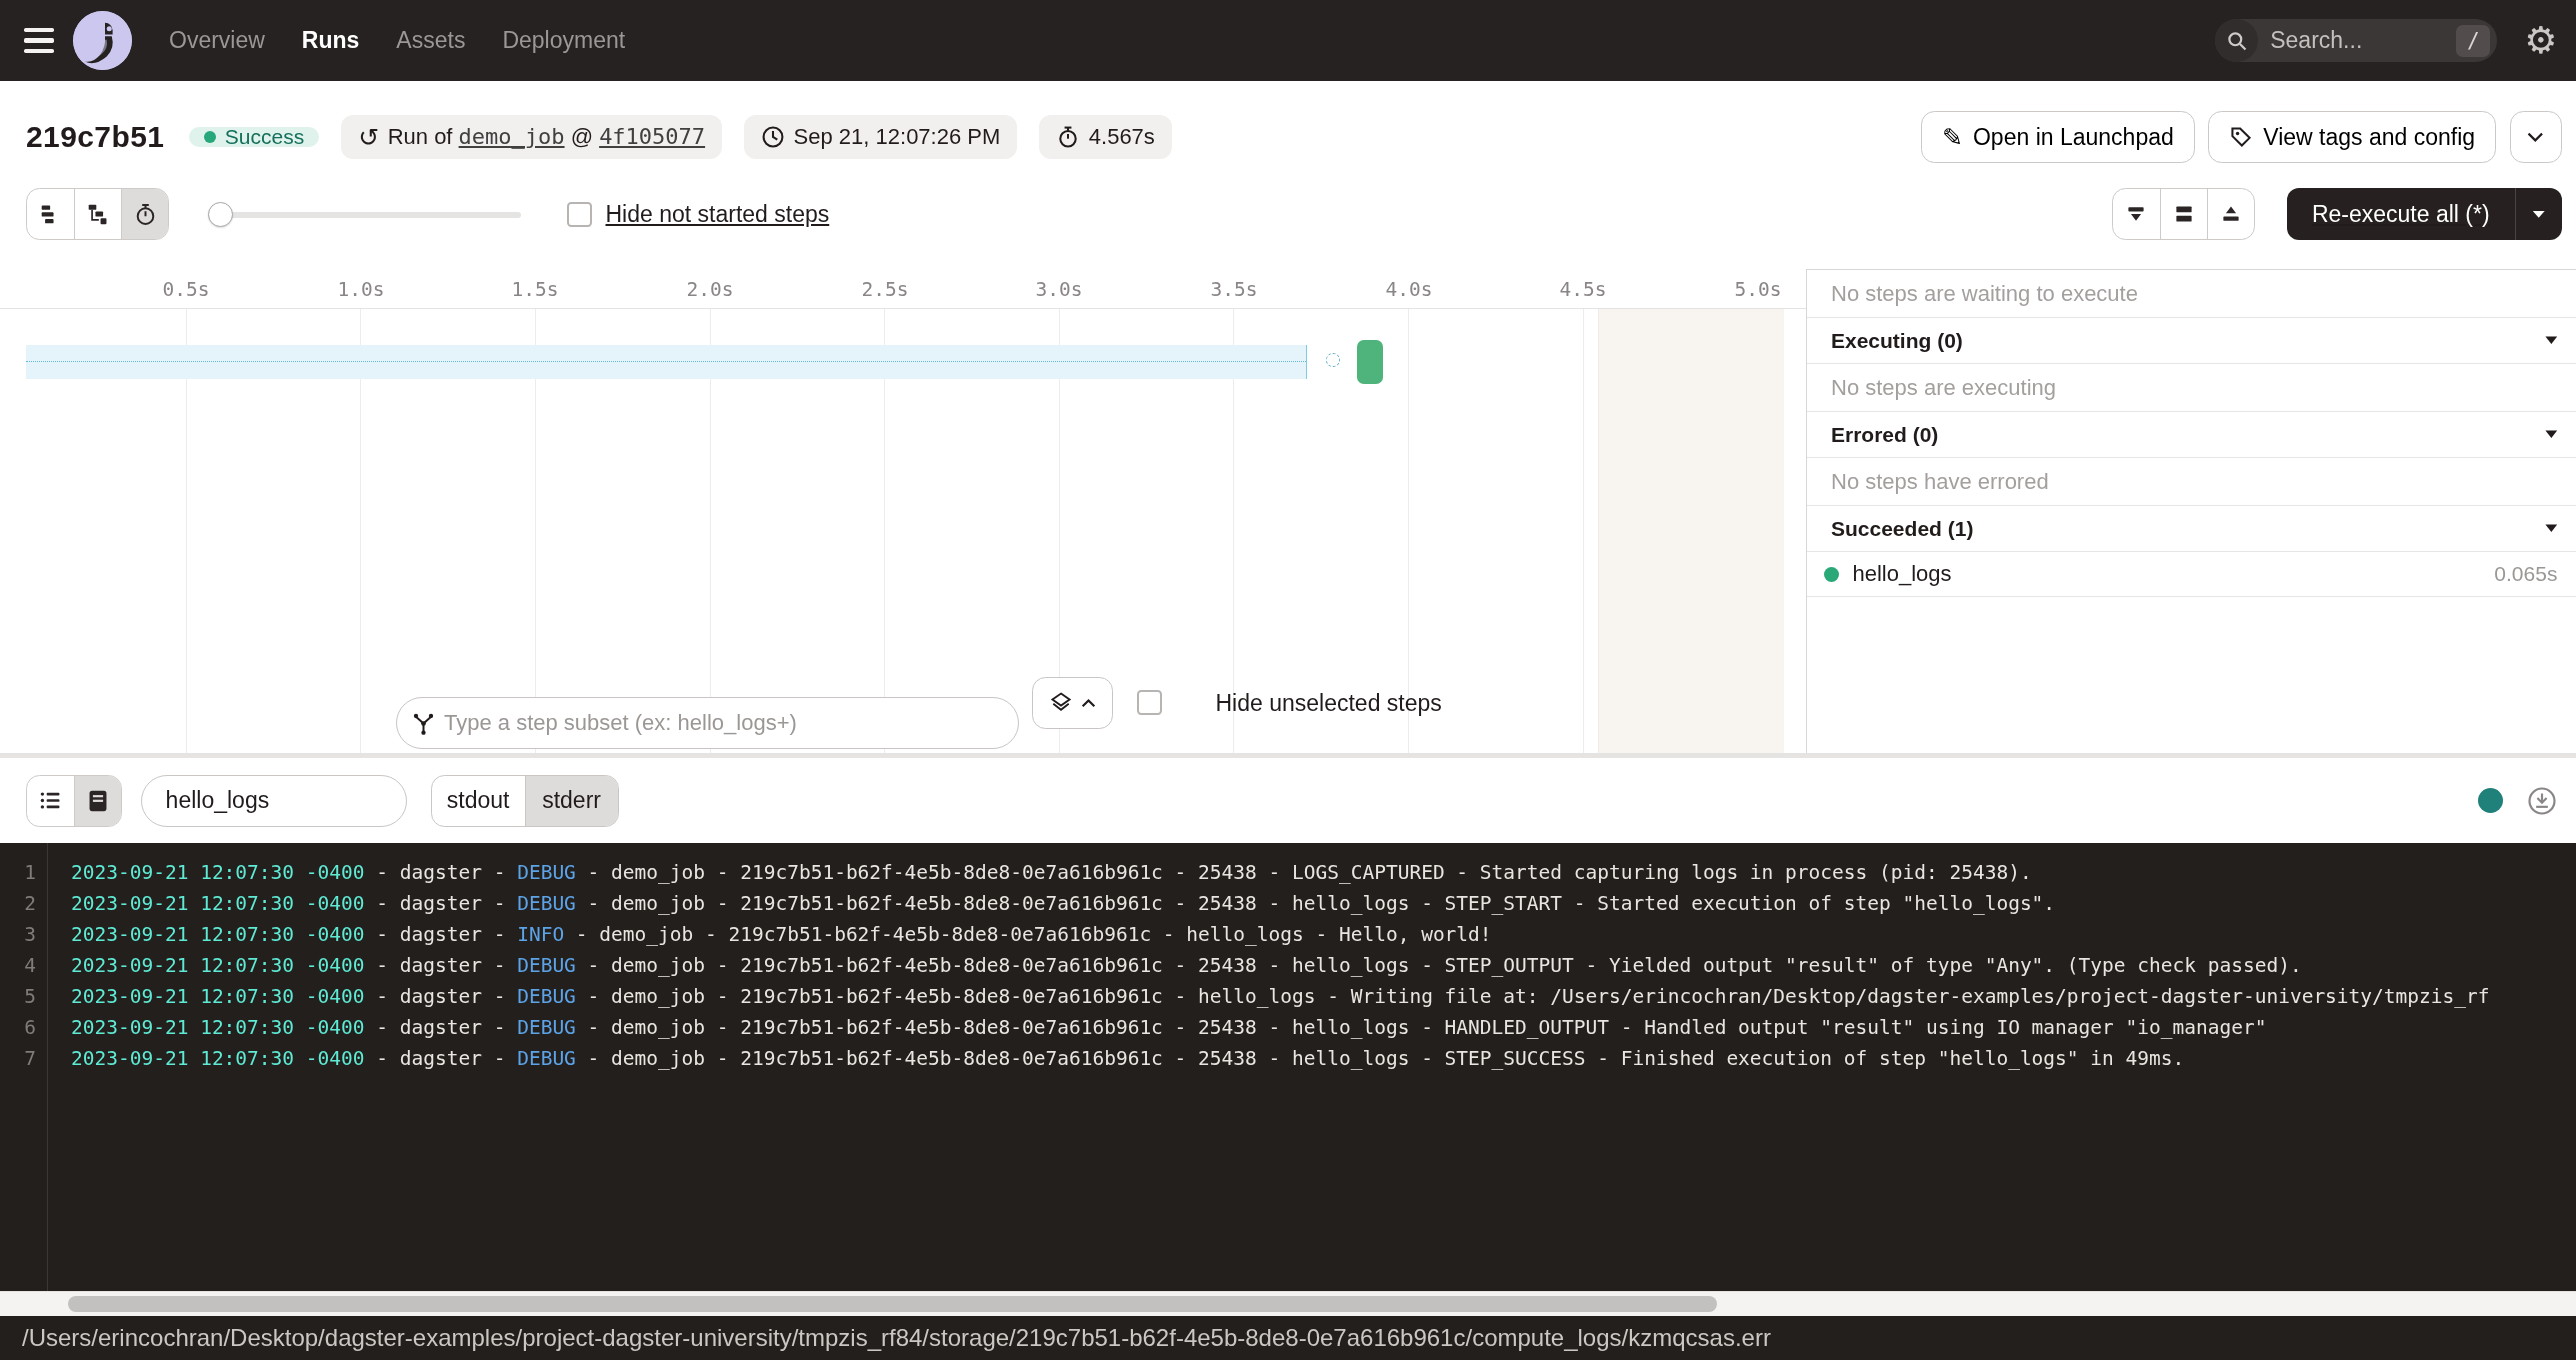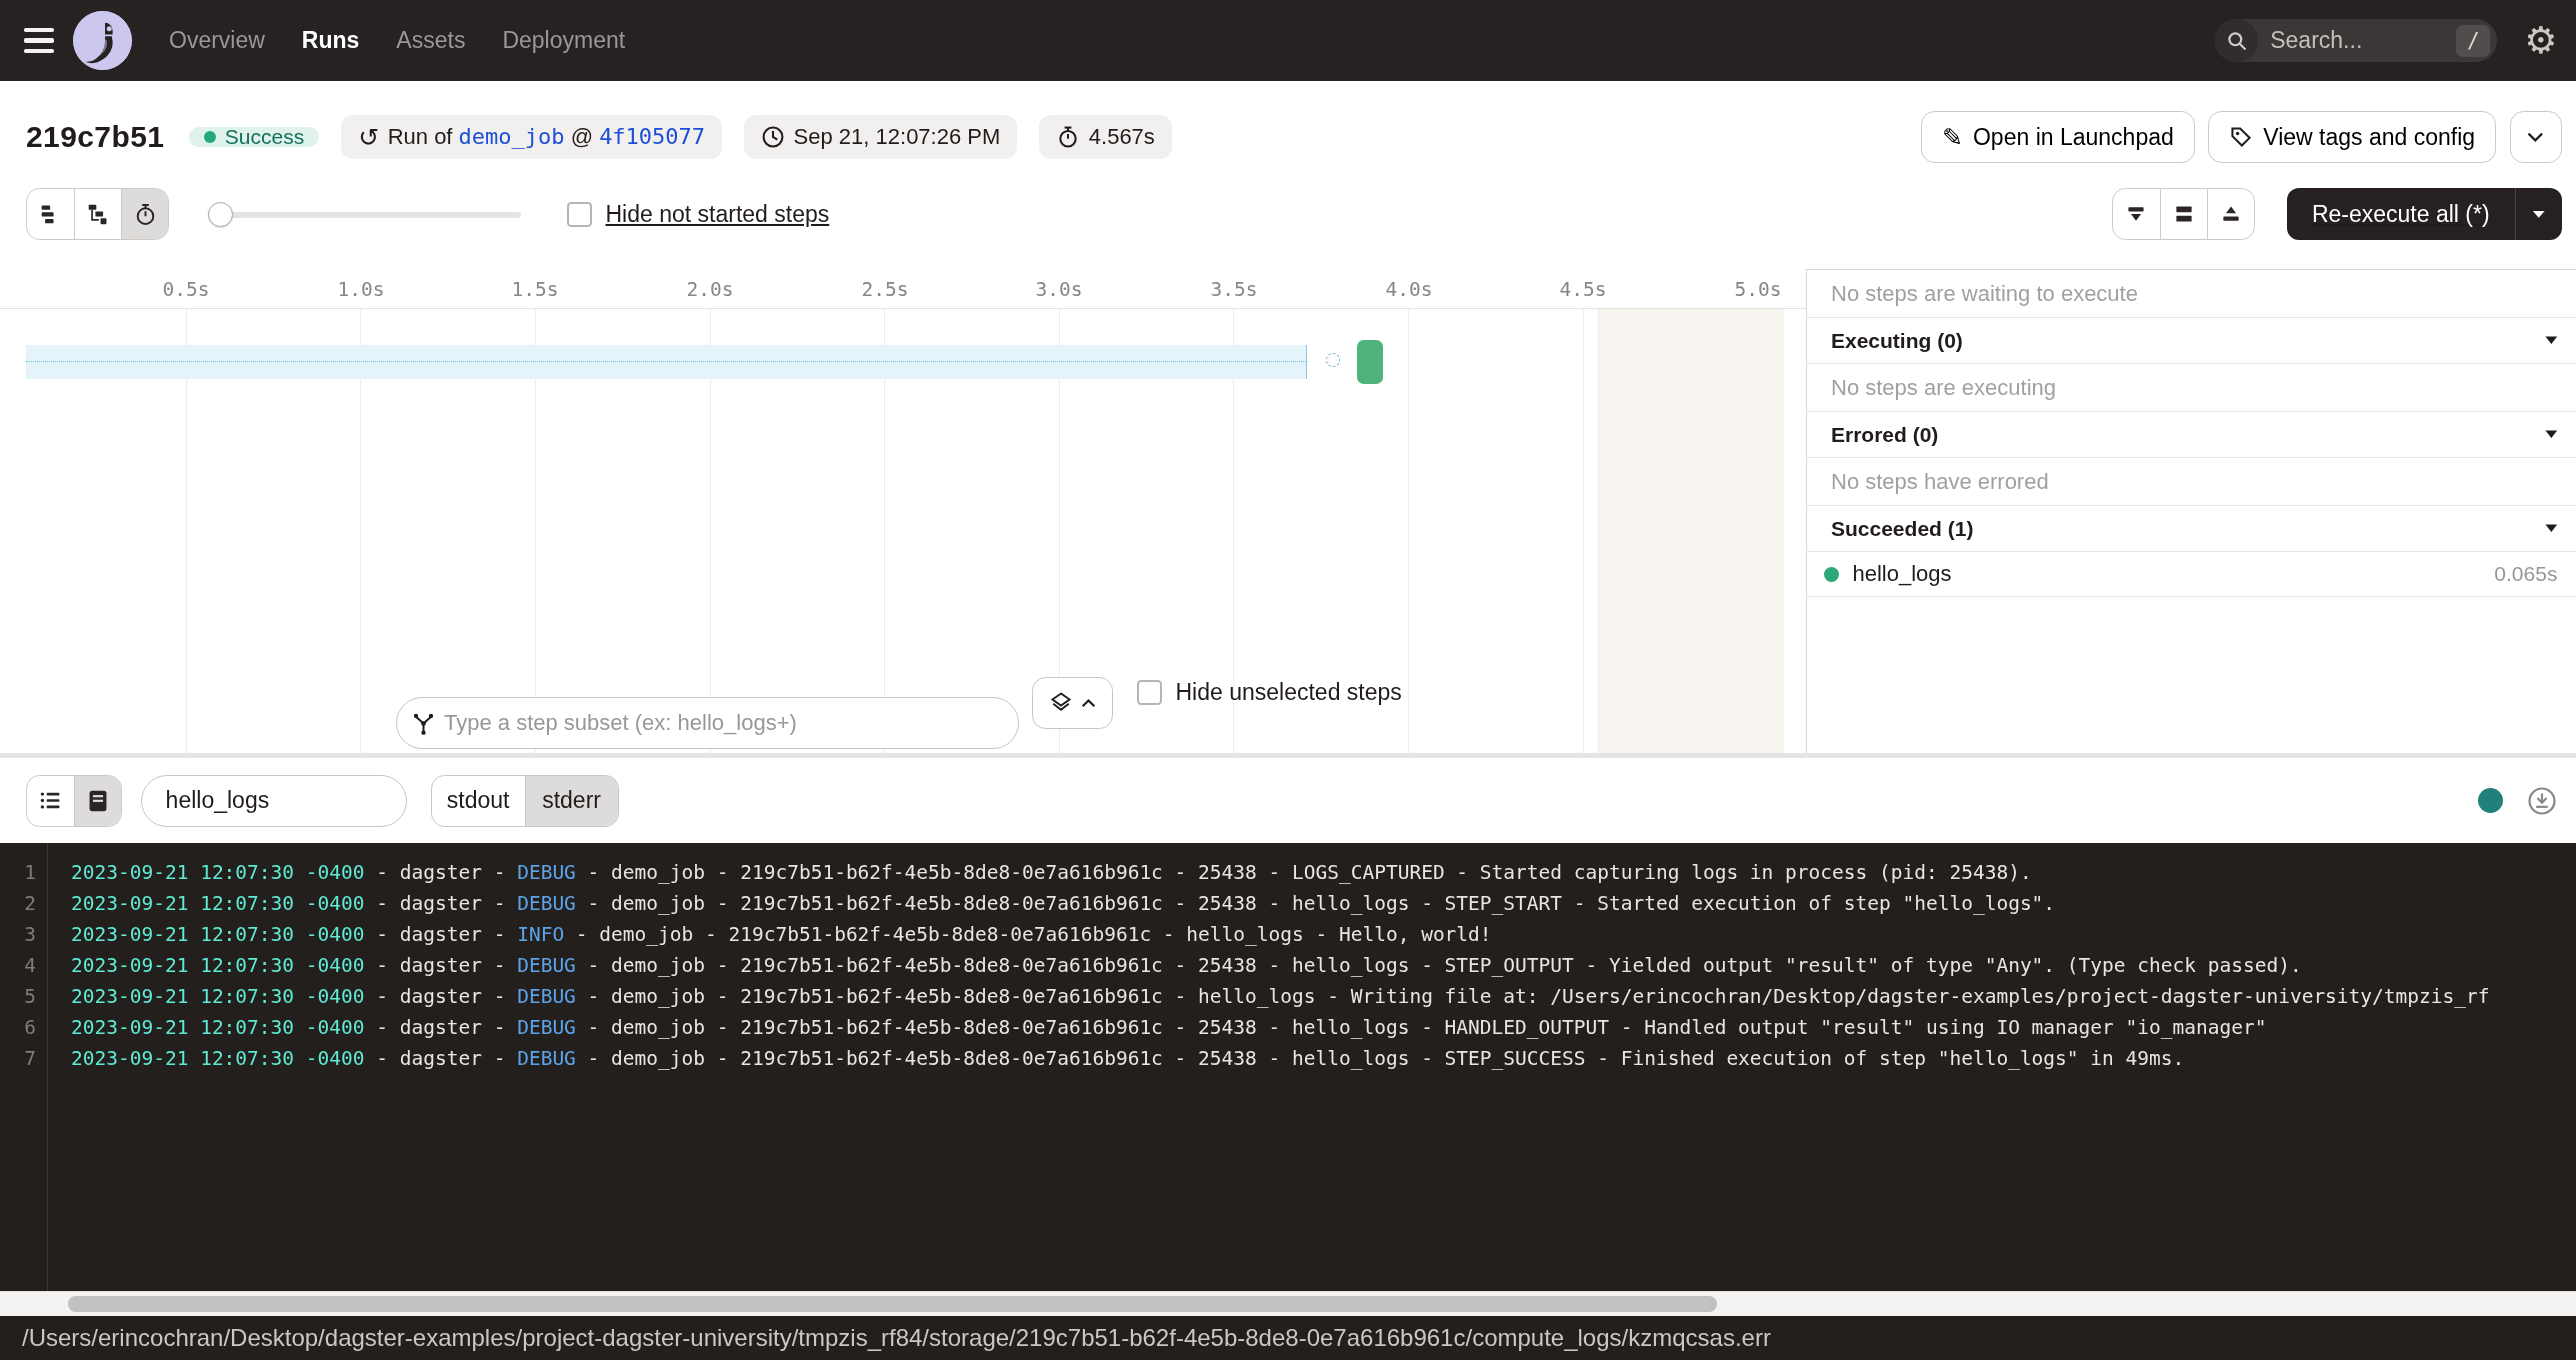--- a/index.html
+++ b/index.html
@@ -26,21 +26,21 @@
 
   
   .runheader { padding:30px 14.4px 0 26px; display:flex; align-items:center; }
   .runtitle { font-size:30px; font-weight:bold; letter-spacing:0.4px; }
   .badge { height:20px; border-radius:17px; background:#DFF2EC; display:flex; align-items:center; gap:8.5px;
            padding:0 15px; margin-left:25px; }
   .badge .dot { width:12px; height:12px; border-radius:50%; background:#26A87B; }
   .badge .txt { color:#14705A; font-size:21px; }
   .pill { height:44px; border-radius:12px; background:#F2F0EE; display:flex; align-items:center; gap:8.5px;
           padding:0 17px; margin-left:22px; font-size:22px; }
-  .pill .blue { color:#1d4ed8; }
+  .pill .blue { color:#404040;text-decoration:underline; }
   .hicon { font-size:25px; line-height:1; }
   .header-actions { margin-left:auto; display:flex; align-items:center; gap:13.5px; }
   .wbtn { height:52px; border-radius:13.5px; border:1.7px solid #CBC8C6; background:#fff; display:flex;
           align-items:center; gap:10px; padding:0 20px; font-size:23px; cursor:pointer; }
   .wbtn.square { width:52px; padding:0; justify-content:center; }
 
   
   .toolbar { margin-top:25px; padding:0 14.4px 0 26px; display:flex; align-items:center; height:52px;text-decoration:underline; }
   .seggroup { height:52px; border:1.7px solid #CDCAC8; border-radius:13.5px; display:flex; overflow:hidden; background:#fff; }
   .seg { width:47px; display:flex; align-items:center; justify-content:center; cursor:pointer; color:#2B2625; }
@@ -71,21 +71,21 @@
   .waitdot { position:absolute; left:1326px; top:44px; width:13.5px; height:13.5px; border-radius:50%;
              border:1.7px dashed #6FB3CC; background:#fff; }
   .stepbar { position:absolute; left:1357px; top:31px; width:26px; height:44px; border-radius:6.8px; background:#4FB47C; cursor:pointer; }
   .gfooter { position:absolute; left:0; right:0; bottom:22px; height:54px; }
   .stepinput { position:absolute; left:396px; top:0; width:623px; height:52px; border:1.7px solid #C8C5C4;
                border-radius:26px; background:#fff; display:flex; align-items:center; padding:0 8.5px 0 13.5px;margin-top:20px; }
   .stepinput input { border:none; outline:none; flex:1; font-size:22px; margin-left:8.5px; font-family:"Liberation Sans",sans-serif; color:#211C1B; background:transparent; }
   .stepinput input::placeholder { color:#9B9795; }
   .layersbtn { position:absolute; left:1032px; top:0; width:81px; height:52px; border:1.7px solid #C8C5C4;
                border-radius:13.5px; background:#fff; display:flex; align-items:center; justify-content:center; gap:8.5px; cursor:pointer; }
-  .gfooter .ckrow { position:absolute; left:1137px; top:2px; display:flex; align-items:center; }
+  .gfooter .ckrow { position:absolute; left:1137px; top:13px; display:flex; align-items:flex-start;gap:40px; }
 
   .sidepanel { width:770px; border-left:1.7px solid #D9D7D6; border-top:0.8px solid #D8D6D5; background:#fff; }
   .prow { border-bottom:0.8px solid #E8E6E5; display:flex; align-items:center; }
   .prow.head { height:46px; font-weight:bold; font-size:21px; padding:0 18.6px 0 24px; cursor:pointer; }
   .prow.head .sp { flex:1; }
   .prow.empty { height:48px; color:#A39F9D; font-size:22px; padding-left:24px; }
   .prow.step { height:45px; font-size:22px; padding:0 18.6px 0 17px; cursor:pointer; }
   .prow.step .sdot { width:15px; height:15px; border-radius:50%; background:#2BA877; margin-right:13.5px; }
   .prow.step .dur { margin-left:auto; color:#9B9795; font-size:21px; }
 

